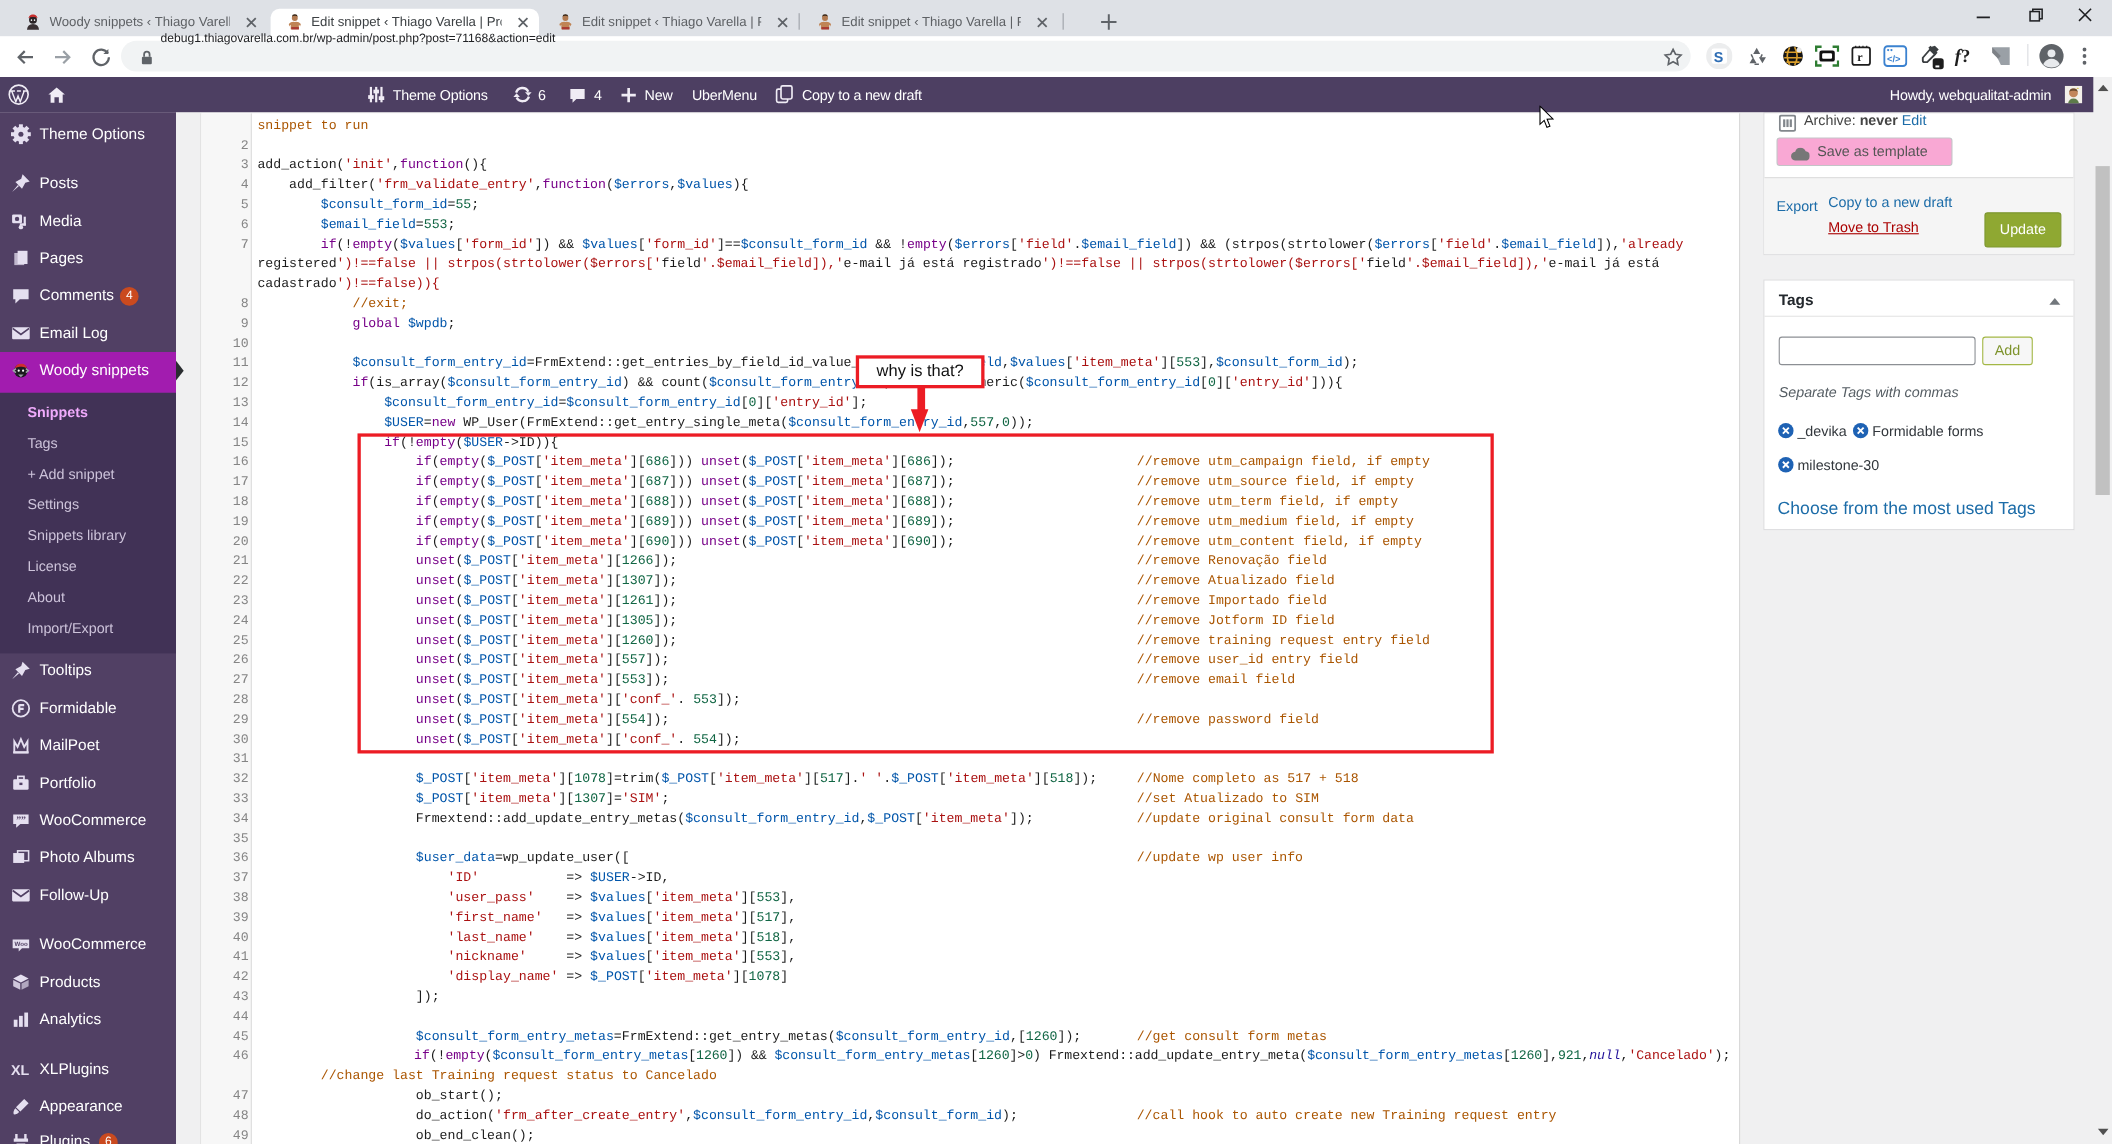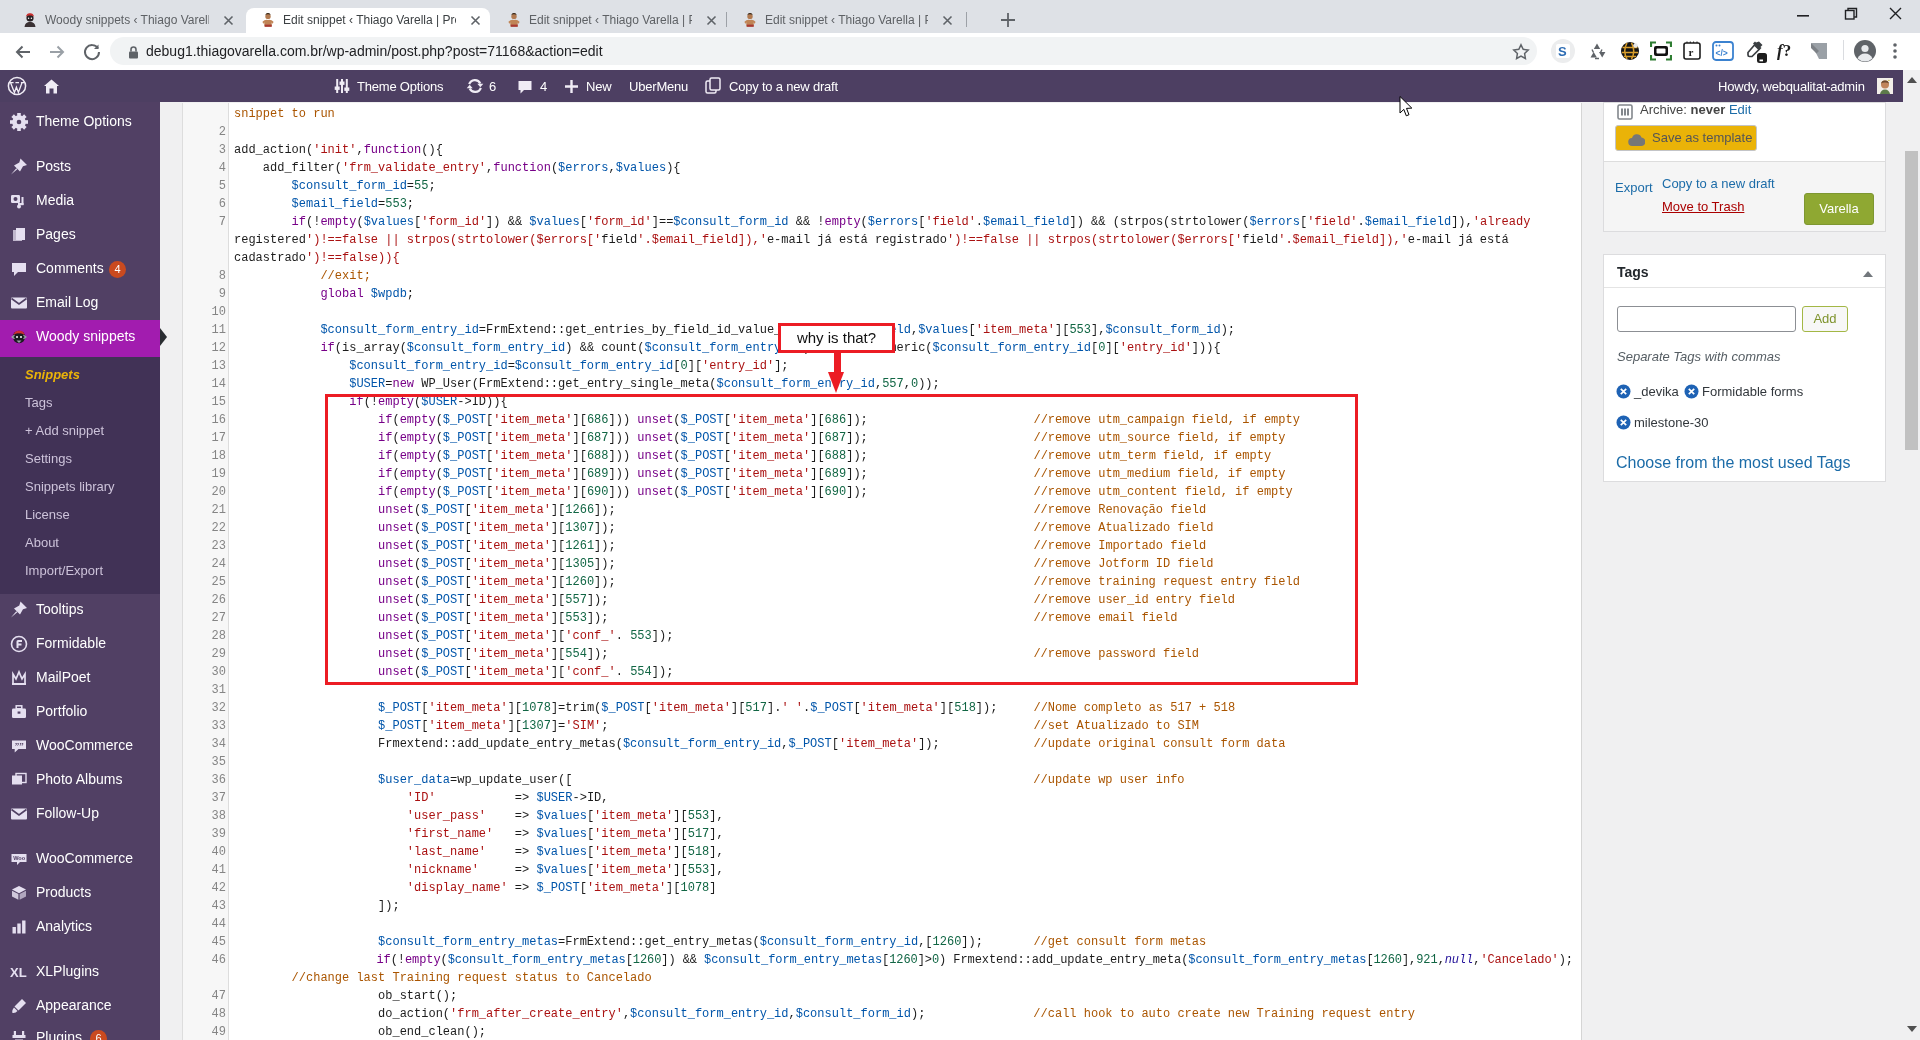--- a/index.html
+++ b/index.html
@@ -5,21 +5,21 @@
 #page { position:relative; width:1920px; height:1040px; background:#f0f0f1; overflow:hidden; }
 .abs { position:absolute; }
 a { cursor:default; }
 #tabstrip { left:0; top:0; width:1920px; height:33px; background:#dee1e6; }
 .tab { position:absolute; top:8px; height:25px; font-size:12px; color:#5e6165; }
 .tab .title { position:absolute; left:37px; top:5px; right:34px; overflow:hidden; white-space:nowrap; }
 #activetab { background:#fff; border-radius:8px 8px 0 0; color:#3c4043; }
 .tabsep { position:absolute; top:12px; width:1px; height:15px; background:#9da1a7; }
 #toolbar { left:0; top:33px; width:1920px; height:37px; background:#fff; }
 #omnibox { position:absolute; left:110px; top:37px; width:1427px; height:28px; border-radius:14px; background:#f1f3f4; }
-#urltext { position:absolute; left:146px; top:43px; font-size:14px; color:#202124; }
+#urltext { position:absolute; left:146px; top:29px; font-size:11px; color:#202124; }
 #adminbar { left:0; top:70px; width:1903px; height:32px; z-index:50; background:#4d3f62; color:#fff; font-size:13px; }
 #adminbar .it { position:absolute; top:0; height:32px; line-height:33px; white-space:nowrap; letter-spacing:-0.2px; }
 #sidebar { left:0; top:102px; width:160px; height:938px; background:#514064; }
 .mitem { position:absolute; left:0; width:160px; height:34px; color:#fff; font-size:14px; }
 .mitem .txt { position:absolute; left:36px; top:8px; }
 .mitem.cur { background:#a21caf; height:37px; }
 .badge { position:absolute; width:17px; height:17px; border-radius:50%; background:#ca4a1f; color:#fff; font-size:11px; text-align:center; line-height:17px; }
 #submenu { left:0; top:255px; width:160px; height:237px; background:#413256; }
 #curarrow { left:160px; top:225.5px; width:0; height:0; border-top:9.5px solid transparent; border-bottom:9.5px solid transparent; border-left:7.5px solid #2a2d31; z-index:30; }
 .sitem { position:absolute; left:25px; font-size:13px; color:#cdc3da; }
@@ -31,21 +31,21 @@
 #code { position:absolute; left:51px; top:1.5px; color:#1c1c1c; }
 #code .c { color:#aa5500;margin-top:20px; } #code .s { color:#aa1111; } #code .k { color:#770088; }
 #code .v { color:#0055aa; } #code .n { color:#116644; } #code .a { color:#221199;font-style:italic; }
 #code i, #gut i { font-style:normal; }
 #redbox { position:absolute; left:165px; top:291.5px; width:1033px; height:291px; border:3px solid #ec1c24; }
 #tooltip { position:absolute; left:618px; top:221px; width:117px; height:30px; background:#fff; border:3px solid #ec1c24; font-size:15px; color:#101010; text-align:center; line-height:24px; }
 #arrstem { position:absolute; left:673.5px; top:248px; width:7px; height:23px; background:#ec1c24; }
 #arrhead { position:absolute; left:668px; top:270px; width:0; height:0; border-left:8.5px solid transparent; border-right:8.5px solid transparent; border-top:21px solid #ec1c24; }
 .pbox { position:absolute; left:1443px; width:283px; background:#fff; border:1px solid #dcdcde; font-size:13px; }
 a.blue { color:#1c6ca8; }
-#savetpl { left:11px; top:22px; width:142px; height:26px; background:#eab308; border:1px solid #c3c4c7; border-radius:3px; color:#555; font-size:13px; line-height:24px; }
+#savetpl { left:11px; top:22px; width:160px; height:26px; background:#f9a8d4; border:1px solid #c3c4c7; border-radius:3px; color:#555; font-size:13px; line-height:24px; }
 #pubfooter { left:0; top:58px; width:281px; height:70px; background:#f5f5f5; border-top:1px solid #ddd; }
 #updatebtn { position:absolute; left:200px; top:31px; width:70px; height:32px; background:#8fa832; border:1px solid #7e9731; border-radius:3px; color:#fff; font-size:13px; text-align:center; line-height:30px; }
 #taginput { left:13px; top:51px; width:179px; height:26px; background:#fff; border:1px solid #8c8f94; border-radius:3px; }
 #tagadd { left:198px; top:51px; width:46px; height:26px; background:#f7f7f7; border:1px solid #a3b745; border-radius:3px; color:#7e932c; font-size:13px; text-align:center; line-height:24px; }
 </style></head>
 <body>
 <div id="page">
   <div id="tabstrip" class="abs">
       <div class="tab" style="left:8px;width:235px">
         <svg class="abs" style="left:14px;top:4px" width="16" height="16" viewBox="0 0 16 16">
@@ -388,21 +388,21 @@
         <span class="txt">Appearance</span>
 </div>
 <div class="mitem" style="top:919px">
         <svg class="abs" style="left:9px;top:7px" width="20" height="20" viewBox="0 0 20 20">
           <path d="M7 3 v4 h6 V3 h2.2 v4 h1.3 v3 H3.5 V7 h1.3 V3 Z M6 11.5 h8 q0 5-4 5 t-4-5 Z" fill="#e5dff0"></path>
         </svg>
         <span class="txt">Plugins</span>
 <span class="badge" style="left:90px;top:8.5px">6</span>
 </div>
 <div id="curarrow" class="abs"></div>
-<div class="sitem" style="top:265px;color:#eab308;font-weight:bold;font-style:italic;">Snippets</div>
+<div class="sitem" style="top:265px;color:#f0abfc;font-weight:bold;">Snippets</div>
 <div class="sitem" style="top:292.5px;">Tags</div>
 <div class="sitem" style="top:320.5px;">+ Add snippet</div>
 <div class="sitem" style="top:348.5px;">Settings</div>
 <div class="sitem" style="top:376.5px;">Snippets library</div>
 <div class="sitem" style="top:404.5px;">License</div>
 <div class="sitem" style="top:432.5px;">About</div>
 <div class="sitem" style="top:460.5px;">Import/Export</div>
     </div>
   <div id="content" class="abs">
     <div id="editor">
@@ -525,21 +525,21 @@
           <rect x="10" y="4.5" width="2" height="7" fill="#82878c"></rect>
         </svg>
         <div class="abs" style="left:36px;top:-1px;font-size:13px;color:#444">Archive: <b>never</b> <a class="blue">Edit</a></div>
         <div class="abs" id="savetpl"><svg class="abs" style="left:12px;top:8px" width="17" height="13" viewBox="0 0 17 13">
             <path d="M4.5 12 a4 4 0 0 1 -0.5-8 a5 5 0 0 1 9.5-0.5 a3.5 3.5 0 0 1 -0.5 8.5 Z" fill="#777"></path>
           </svg><span style="margin-left:36px">Save as template</span></div>
         <div class="abs" id="pubfooter">
           <a class="abs blue" style="left:11px;top:18px;font-size:13px">Export</a>
           <a class="abs blue" style="left:58px;top:14px;font-size:13px">Copy to a new draft</a>
           <a class="abs" style="left:58px;top:37px;font-size:13px;color:#a00;text-decoration:underline">Move to Trash</a>
-          <div class="abs" id="updatebtn">Varella</div>
+          <div class="abs" id="updatebtn">Update</div>
         </div>
       </div>
 <div class="pbox" style="top:152px;height:228px">
         <div class="abs" style="left:13px;top:9px;font-size:14px;font-weight:bold;color:#23282d">Tags</div>
         <svg class="abs" style="left:258px;top:15px" width="12" height="8" viewBox="0 0 12 8">
           <path d="M1 7 L6 1 L11 7 Z" fill="#72777c"></path>
         </svg>
         <div class="abs" style="left:0;top:32px;width:281px;height:1px;background:#e4e4e4"></div>
         <div class="abs" id="taginput"></div>
         <div class="abs" id="tagadd">Add</div>

